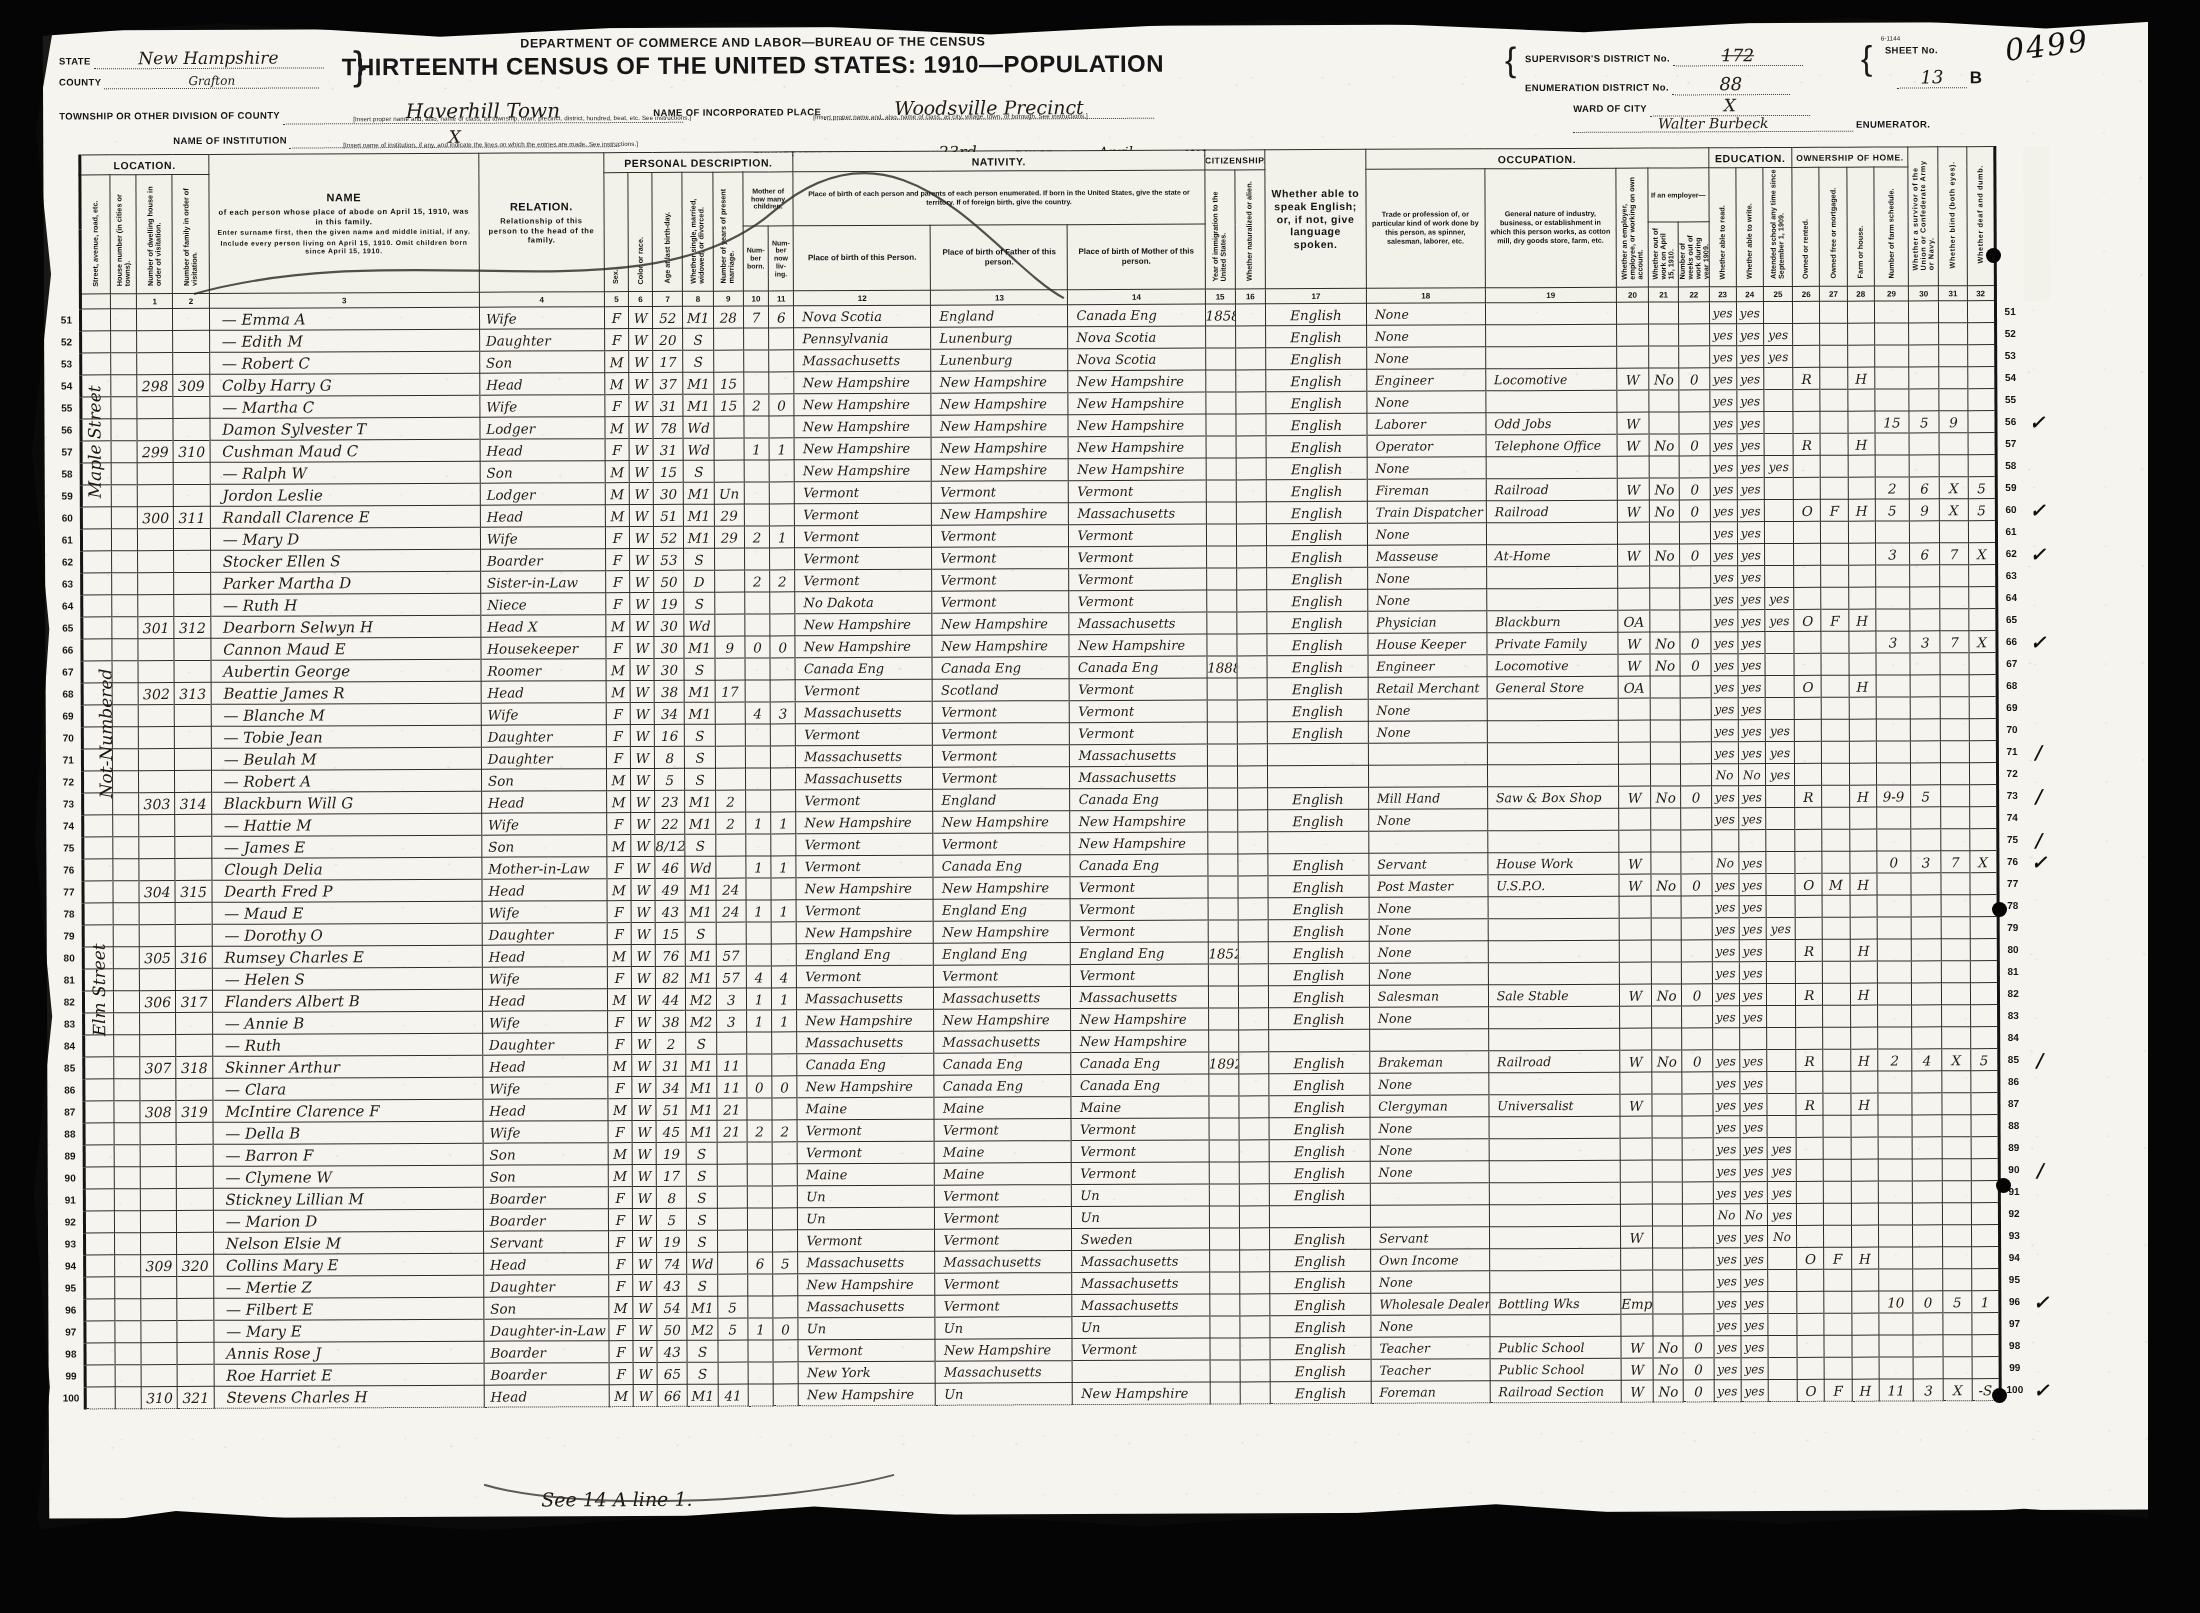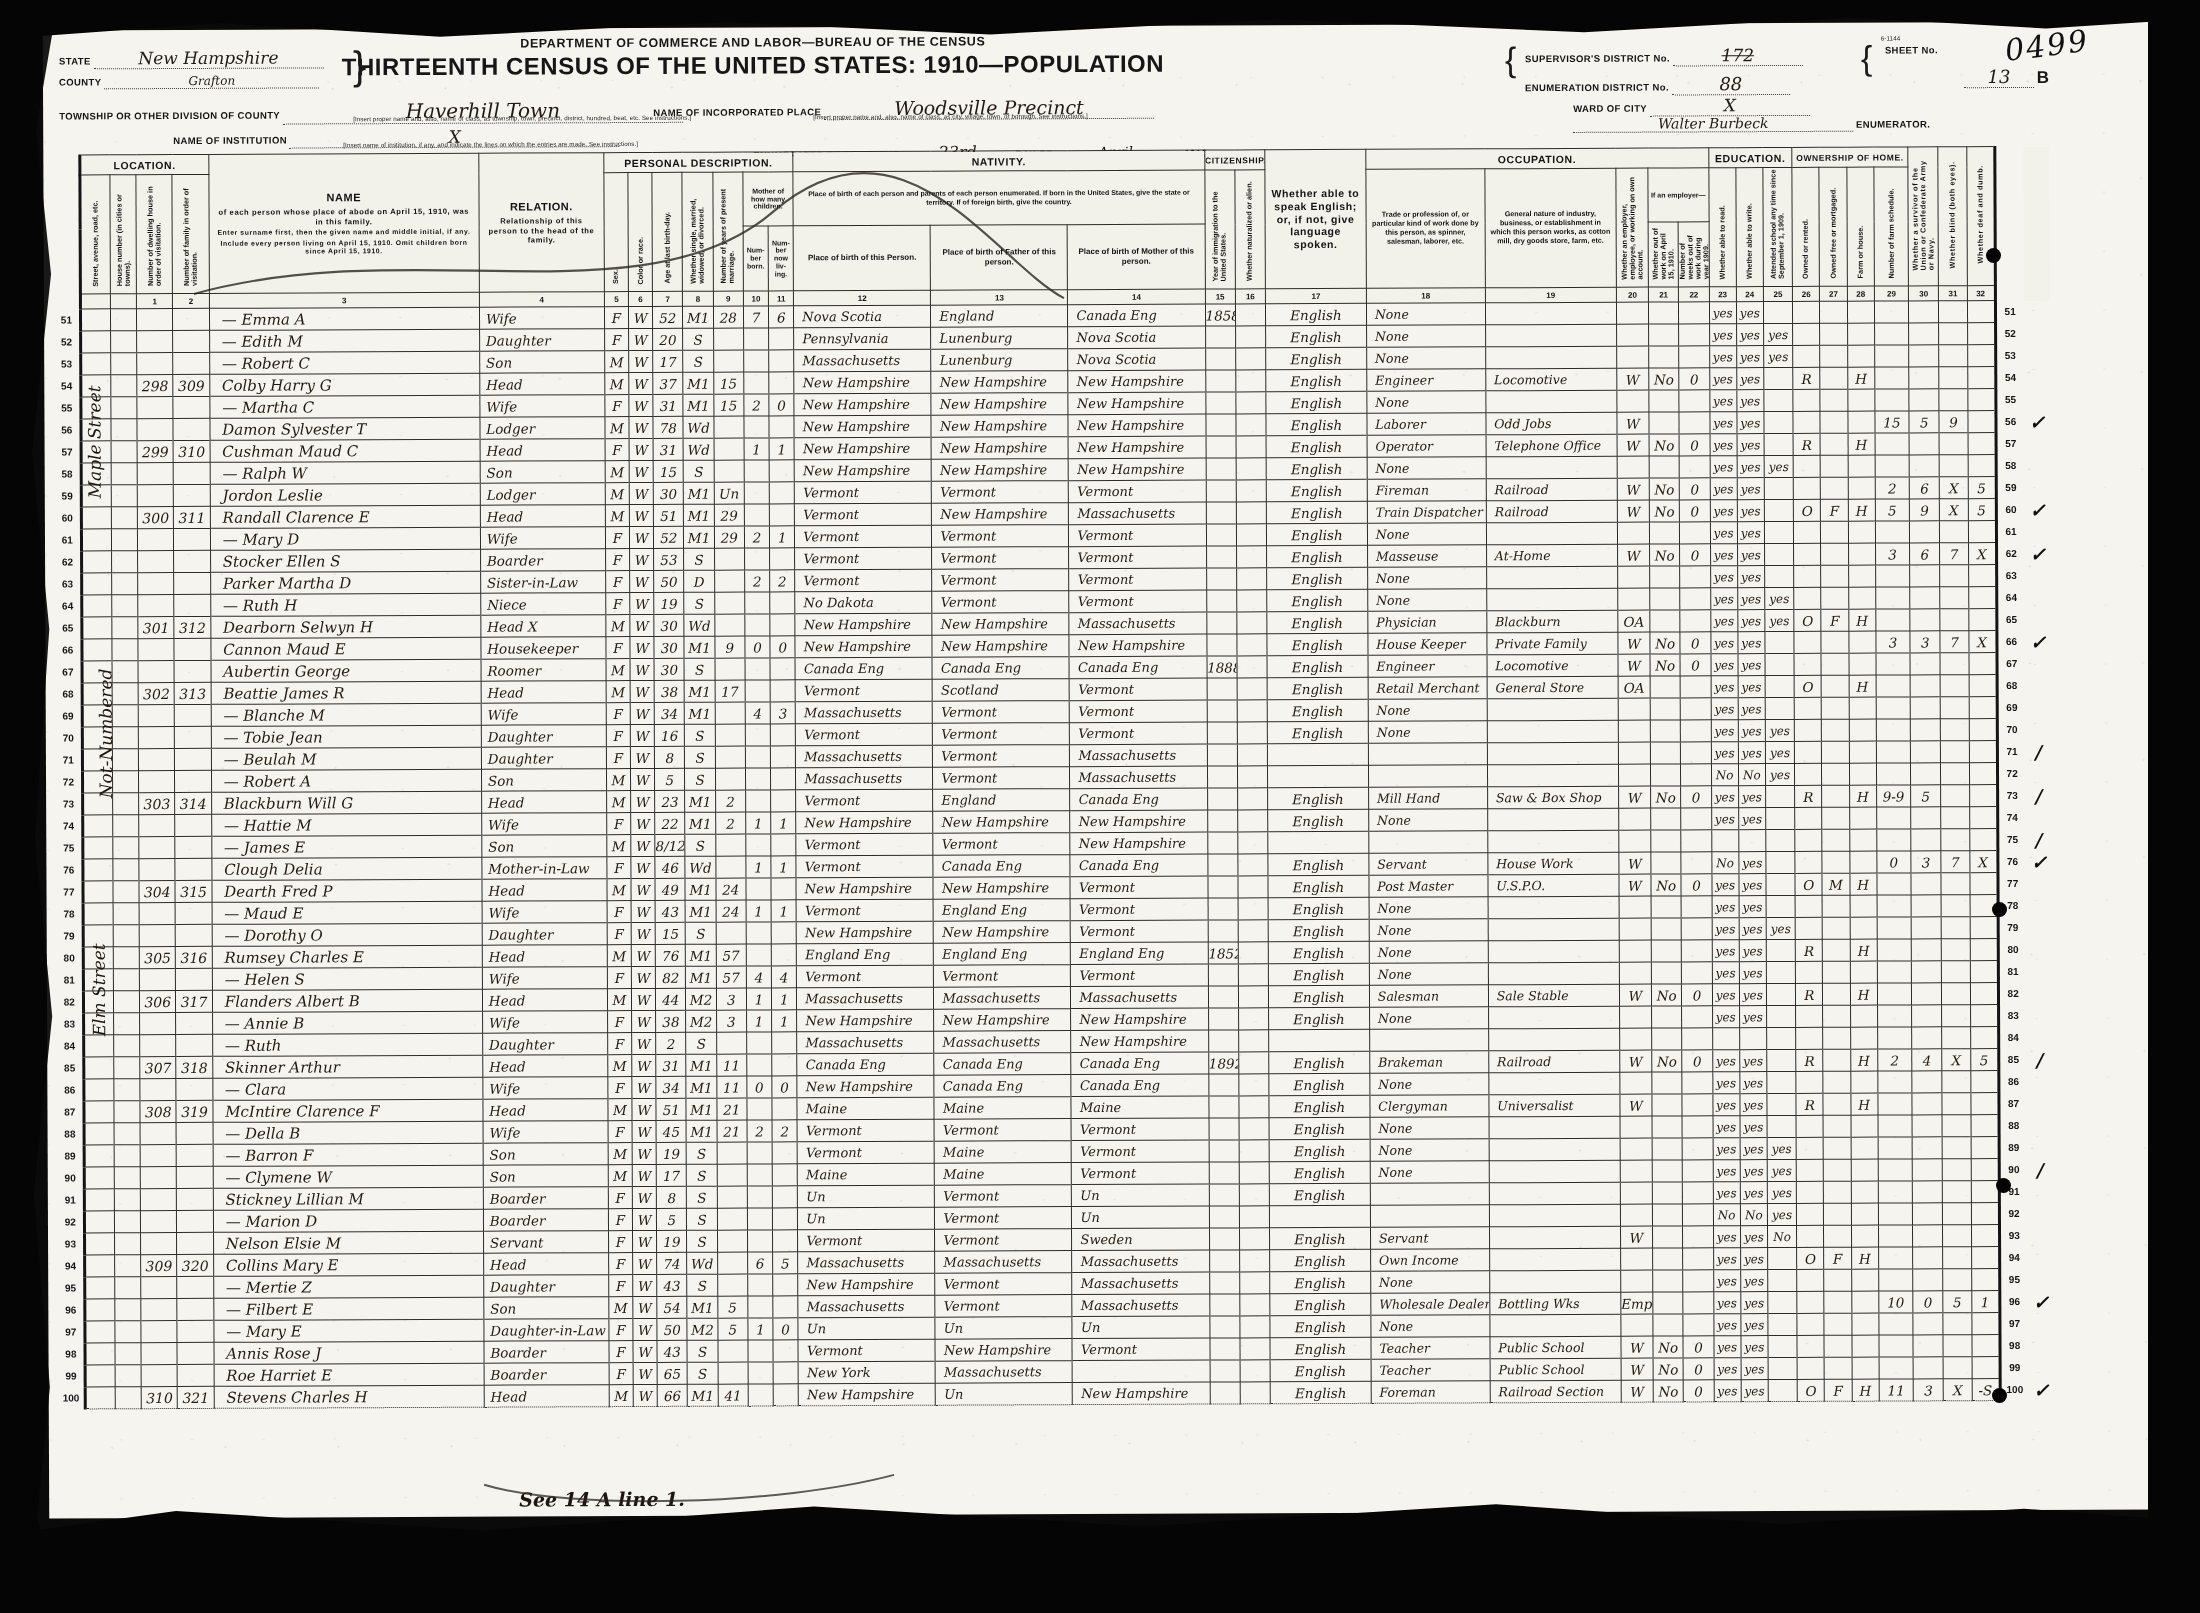--- a/index.html
+++ b/index.html
@@ -130,21 +130,21 @@
       </div>
       <div class="fh-item" style="top:44px;left:1472px;">
         <span class="lbl">ENUMERATION DISTRICT No.</span>
         <span class="blank" style="width:118px;"><span class="hw" style="font-size:18px;">88</span></span>
       </div>
       <div class="fh-item note" style="top:6px;left:1828px;">6-1144</div>
       <div class="fh-item brace" style="top:10px;left:1808px;font-size:34px;">{</div>
       <div class="fh-item" style="top:16px;left:1832px;">
         <span class="lbl">SHEET No.</span>
       </div>
-      <div class="fh-item" style="top:38px;left:1911px;">
+      <div class="fh-item" style="top:38px;left:1844px;">
         <span class="blank" style="width:70px;"><span class="hw" style="font-size:18px;">13</span></span>
         <span style="font-size:17px;font-weight:bold;">B</span>
       </div>
       <div class="fh-item" style="top:66px;left:1520px;">
         <span class="lbl">WARD OF CITY</span>
         <span class="blank" style="width:160px;"><span class="hw" style="font-size:17px;">X</span></span>
       </div>
       <div class="fh-item" style="top:86px;left:1520px;">
         <span class="blank" style="width:280px;"><span class="hw sig">Walter Burbeck</span></span>
         <span class="lbl">ENUMERATOR.</span>
@@ -2247,21 +2247,21 @@
 
       <div class="street-label" style="top:168px;left:30px;height:176px;">Maple Street</div>
       <div class="street-label" style="top:344px;left:40px;height:300px;">Not-Numbered</div>
       <div class="street-label" style="top:652px;left:32px;height:230px;">Elm Street</div>
 
       <svg class="swash" width="900" height="140" style="top:20px;left:120px;" viewBox="0 0 900 140">
         <path d="M20 120 C 240 60, 470 150, 600 40 S 820 90, 890 128" stroke="#2a2520" stroke-width="2.2" fill="none" opacity="0.8"></path>
       </svg>
     </div>
 
-    <div class="footnote" style="left:470px;bottom:6px;font-weight:bold;">See 14 A line 1.</div>
+    <div class="footnote" style="left:492px;bottom:6px;">See 14 A line 1.</div>
     <svg class="swash" width="420" height="50" style="left:430px;bottom:0px;" viewBox="0 0 420 50">
       <path d="M5 18 C 90 44, 300 40, 415 10" stroke="#2a2520" stroke-width="2" fill="none" opacity="0.75"></path>
     </svg>
   </div>
 
   <div class="art art-top"></div>
   <div class="art art-bottom"></div>
   <div class="art art-right"></div>
   <div class="art art-left"></div>
   <div class="hole" style="left:1986px;top:248px;"></div>

